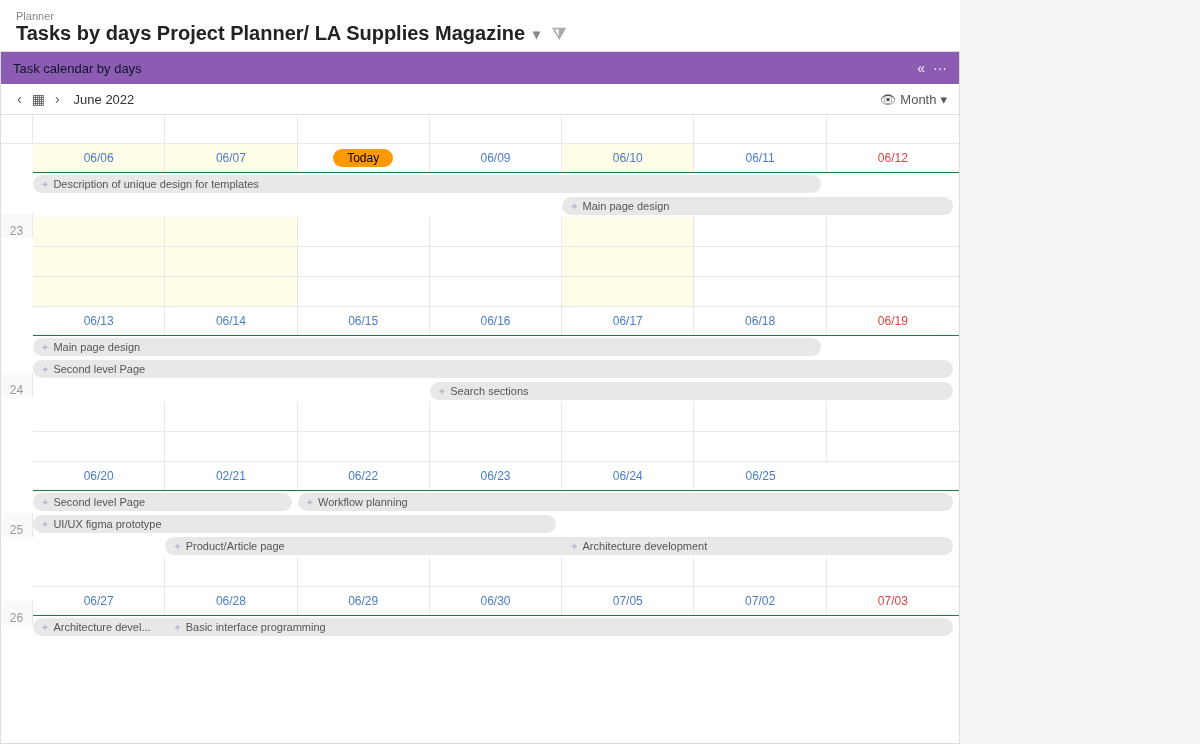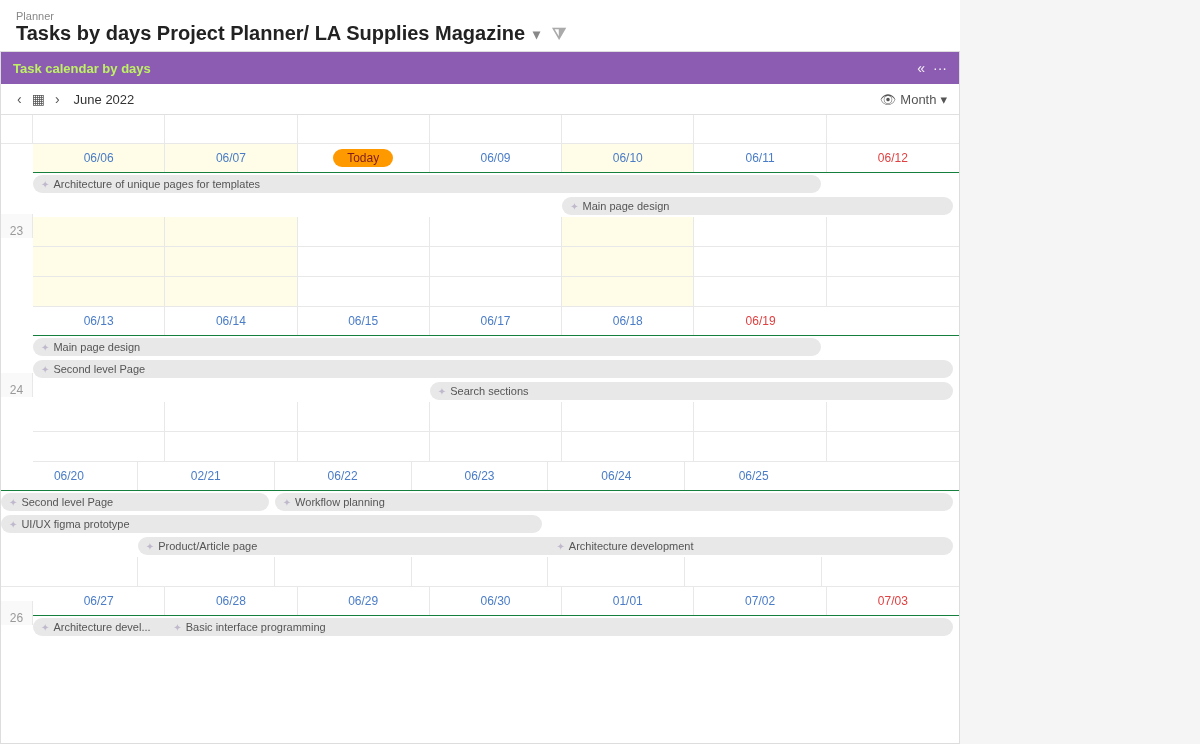--- a/index.html
+++ b/index.html
@@ -8,21 +8,21 @@
     .app-container { width: 960px; height: 744px; background: #fff; overflow: hidden; display: flex; flex-direction: column; }
     
     .page-header { padding: 10px 16px 6px; background: #fff; }
     .page-label { font-size: 11px; color: #888; }
     .page-title { font-size: 20px; font-weight: 600; color: #222; display: flex; align-items: center; gap: 8px; }
     .page-title .dropdown-icon { color: #888; font-size: 14px; cursor: pointer; }
     
     .planner-container { flex: 1; display: flex; flex-direction: column; overflow: hidden; border: 1px solid #ddd; margin: 0 0 0 0; }
     
     .planner-header { background: #8b5cb1; display: flex; align-items: center; justify-content: space-between; padding: 8px 12px; }
-    .planner-header-title { color: #bef264; font-size: 13px; font-weight: 700; }
+    .planner-header-title { color: #0f172a; font-size: 13px; font-weight: 400; }
     .planner-header-controls { display: flex; align-items: center; gap: 8px; }
     .planner-header-icon { color: #fff; cursor: pointer; opacity: 0.9; font-size: 14px; }
     
     .planner-toolbar { background: #fff; border-bottom: 1px solid #e0e0e0; padding: 5px 12px; display: flex; align-items: center; justify-content: space-between; }
     .nav-controls { display: flex; align-items: center; gap: 6px; }
     .nav-btn { background: none; border: none; cursor: pointer; color: #555; font-size: 14px; padding: 2px 4px; }
     .calendar-icon { color: #555; font-size: 14px; }
     .month-label { font-size: 13px; color: #333; font-weight: 500; margin-left: 4px; }
     .view-selector { display: flex; align-items: center; gap: 4px; color: #555; font-size: 13px; cursor: pointer; }
     
@@ -102,34 +102,34 @@
       </div>
 
       <div class="week-section">
         <div class="week-left">23</div>
         <div class="week-right">
 
           <div class="dates-row">
             <div class="date-cell-header blue" style="background:#fffde7;">06/06</div>
             <div class="date-cell-header blue" style="background:#fffde7;">06/07</div>
             <div class="date-cell-header">
-              <span style="background:#f90; color:#7f1d1d; border-radius:12px; padding:2px 14px; font-size:12px; font-weight:500;">Today</span>
+              <span style="background:#f90; color:#000000; border-radius:12px; padding:2px 14px; font-size:12px; font-weight:500;">Today</span>
             </div>
             <div class="date-cell-header blue">06/09</div>
             <div class="date-cell-header blue" style="background:#fffde7;">06/10</div>
             <div class="date-cell-header blue">06/11</div>
             <div class="date-cell-header red">06/12</div>
           </div>
 
           <div style="position:relative;">
 
             <div class="span-task-row">
               <div class="span-task" style="left: calc(0 * 14.2857%); width: calc(6 * 14.2857% - 6px);">
                 <span class="star">✦</span>
-                <span>Architecture of unique pages for templates</span>
+                <span>Description of unique design for templates</span>
               </div>
             </div>
 
             <div class="span-task-row" style="height:22px; position:relative;">
               <div class="span-task" style="left: calc(4 * 14.2857%); width: calc(3 * 14.2857% - 6px);">
                 <span class="star">✦</span>
                 <span>Main page design</span>
               </div>
             </div>
           </div>
@@ -165,20 +165,21 @@
       </div>
 
       <div class="week-section">
         <div class="week-left">24</div>
         <div class="week-right">
 
           <div class="dates-row">
             <div class="date-cell-header blue">06/13</div>
             <div class="date-cell-header blue">06/14</div>
             <div class="date-cell-header blue">06/15</div>
+            <div class="date-cell-header blue">06/16</div>
             <div class="date-cell-header blue">06/17</div>
             <div class="date-cell-header blue">06/18</div>
             <div class="date-cell-header red">06/19</div>
           </div>
 
           <div style="position:relative;">
 
             <div class="span-task-row">
               <div class="span-task" style="left: calc(0 * 14.2857%); width: calc(6 * 14.2857% - 6px);">
                 <span class="star">✦</span>
@@ -216,20 +217,21 @@
             <div class="day-box"></div>
             <div class="day-box"></div>
             <div class="day-box"></div>
             <div class="day-box"></div>
             <div class="day-box"></div>
           </div>
         </div>
       </div>
 
       <div class="week-section">
+        <div class="week-left">25</div>
         <div class="week-right">
 
           <div class="dates-row">
             <div class="date-cell-header blue">06/20</div>
             <div class="date-cell-header blue">02/21</div>
             <div class="date-cell-header blue">06/22</div>
             <div class="date-cell-header blue">06/23</div>
             <div class="date-cell-header blue">06/24</div>
             <div class="date-cell-header blue">06/25</div>
           </div>
@@ -280,21 +282,21 @@
 
       <div class="week-section">
         <div class="week-left">26</div>
         <div class="week-right">
 
           <div class="dates-row">
             <div class="date-cell-header blue">06/27</div>
             <div class="date-cell-header blue">06/28</div>
             <div class="date-cell-header blue">06/29</div>
             <div class="date-cell-header blue">06/30</div>
-            <div class="date-cell-header blue">01/01</div>
+            <div class="date-cell-header blue">07/05</div>
             <div class="date-cell-header blue">07/02</div>
             <div class="date-cell-header red">07/03</div>
           </div>
 
           <div style="position:relative;">
             <div class="span-task-row" style="height:22px;">
               <div class="span-task" style="left: calc(0 * 14.2857%); width: calc(2 * 14.2857% - 6px);">
                 <span class="star">✦</span>
                 <span>Architecture devel...</span>
               </div>

